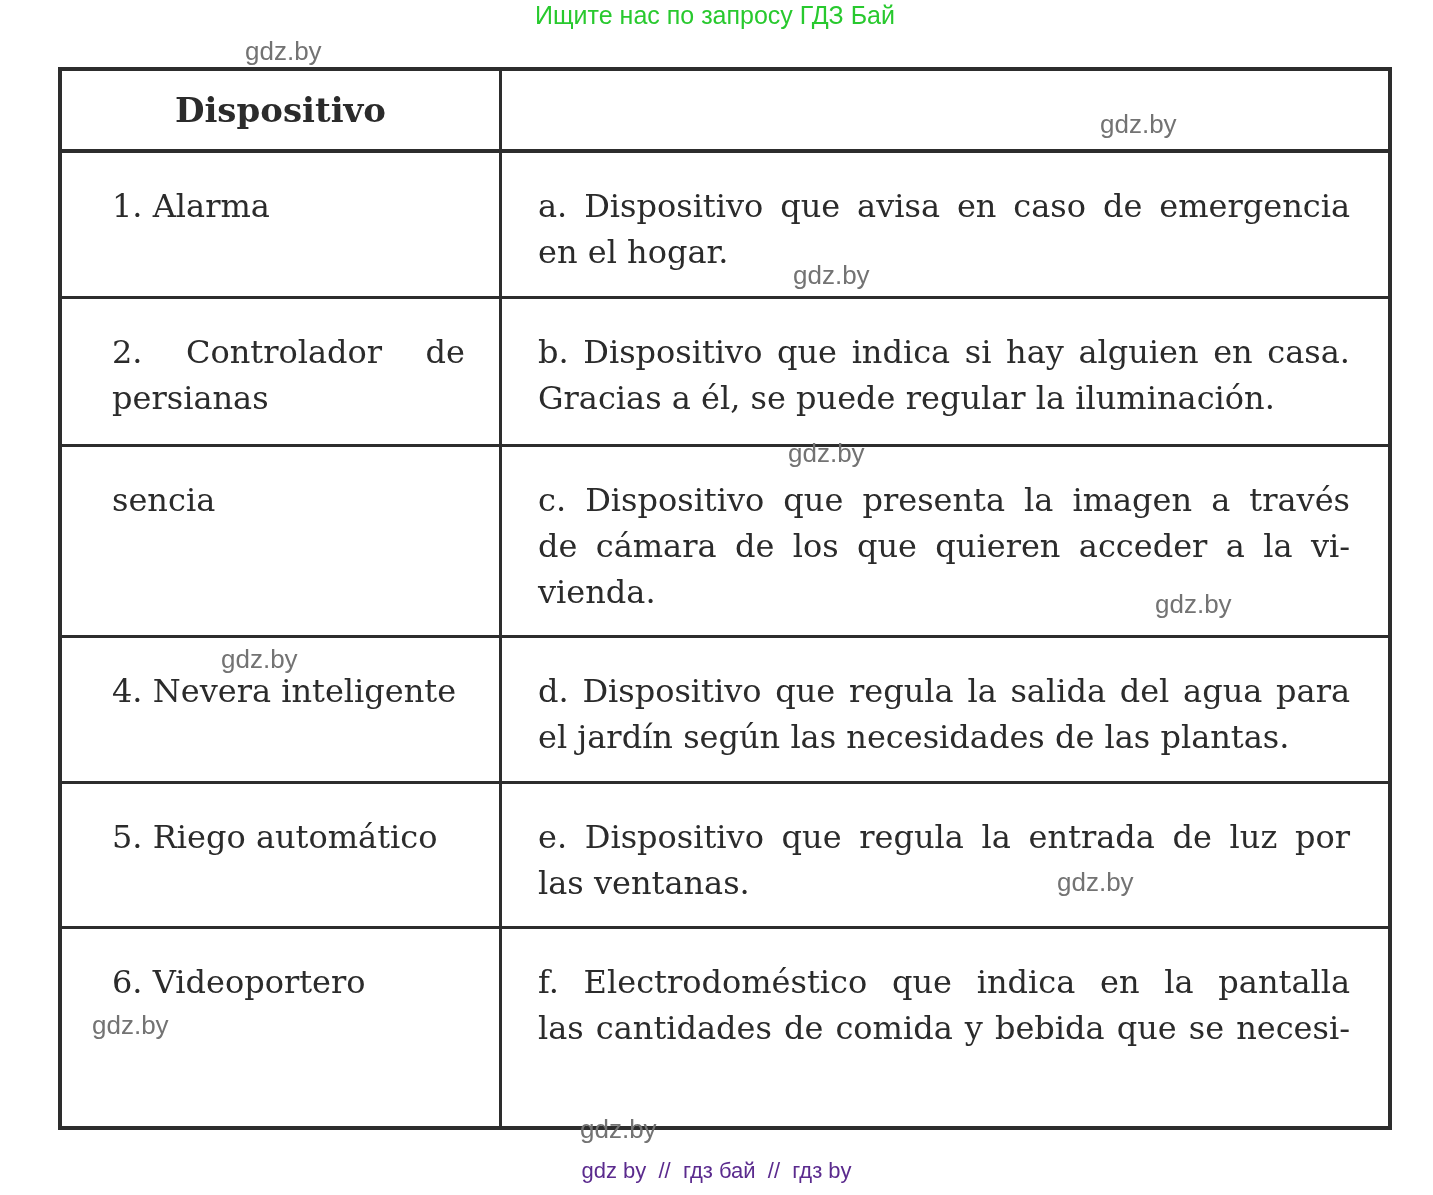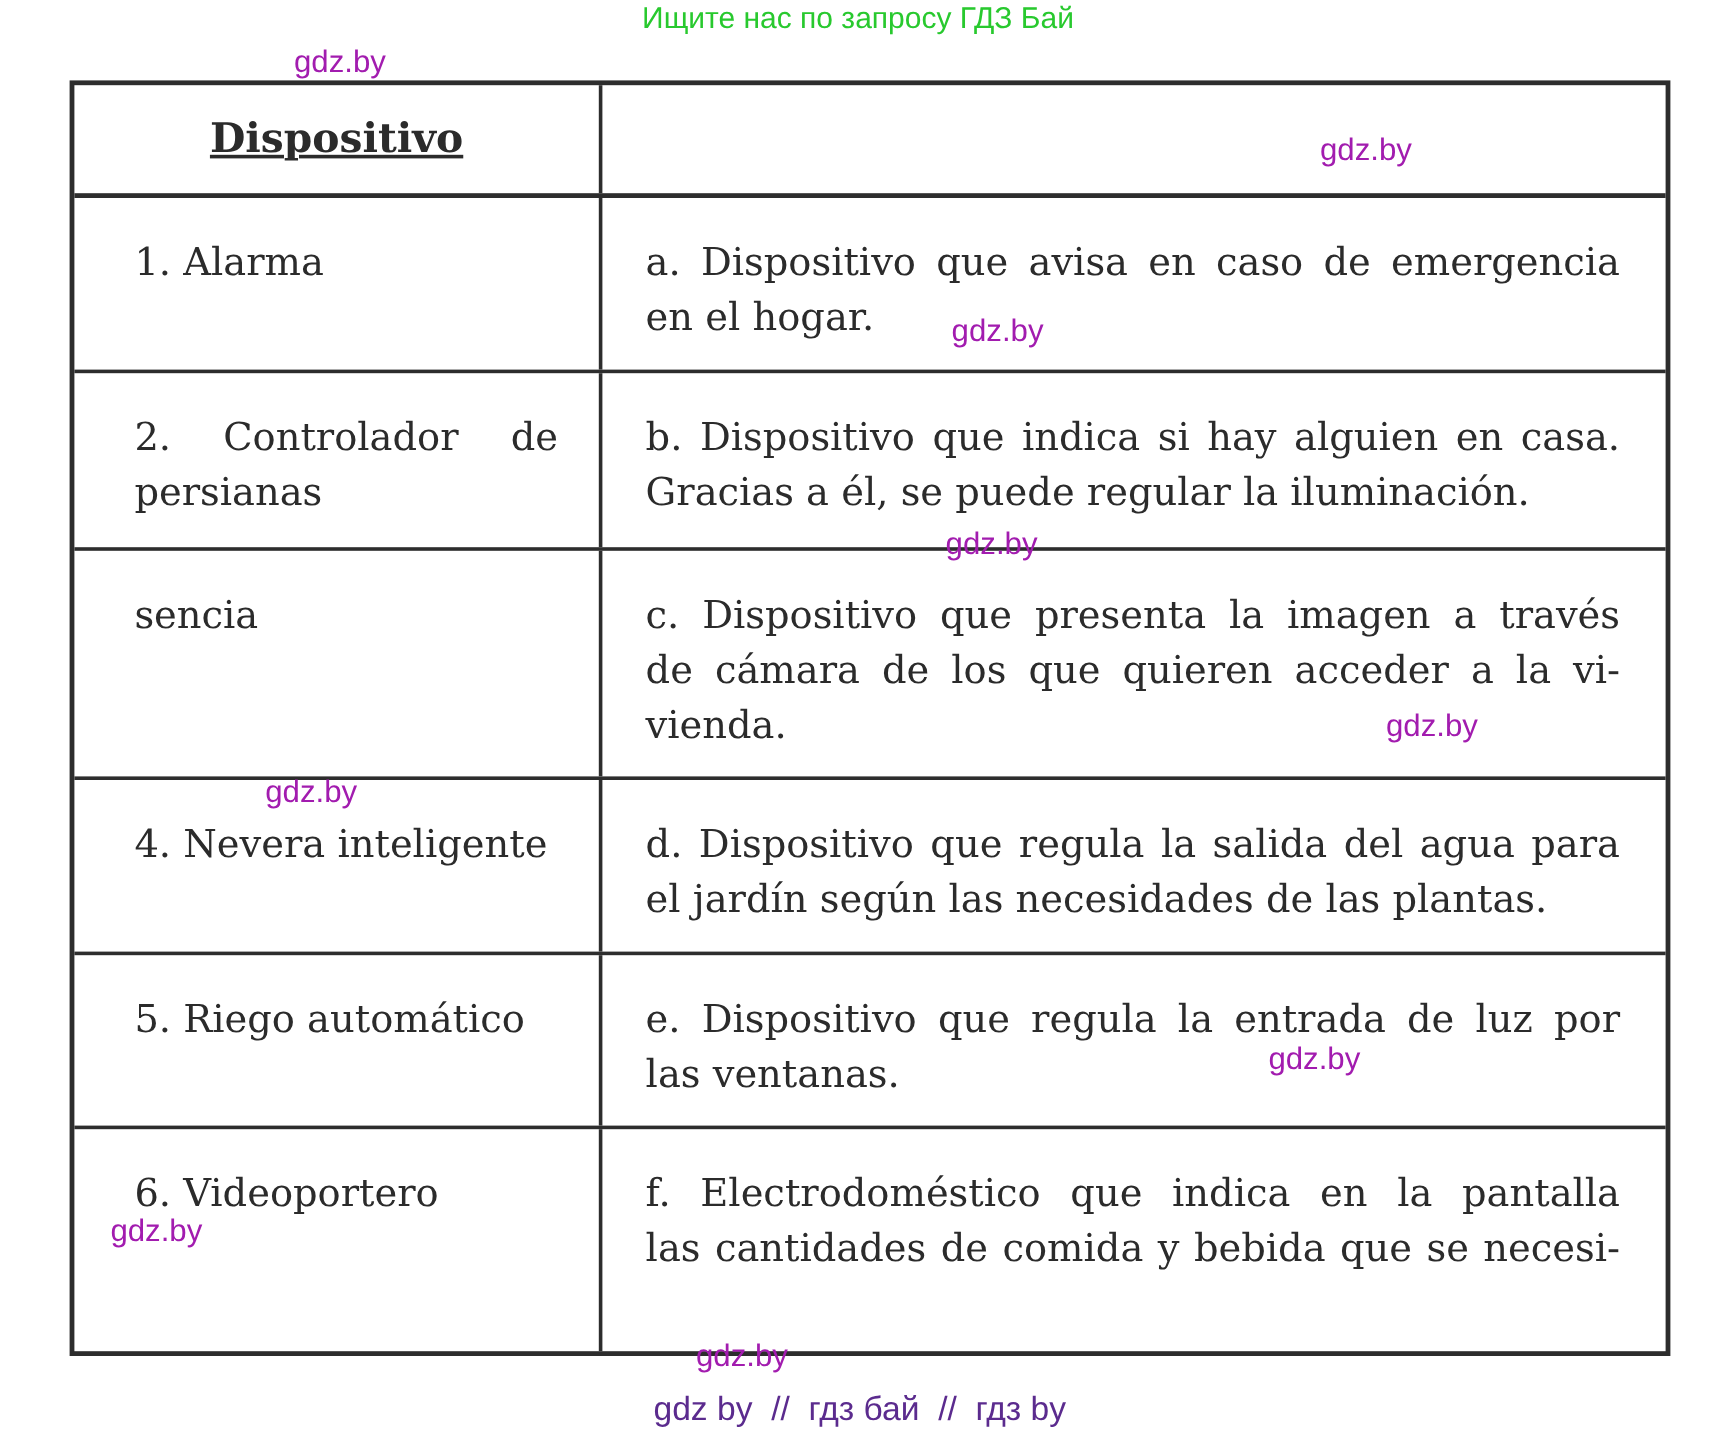--- a/index.html
+++ b/index.html
@@ -22,59 +22,59 @@
   
   .tbl{
     position:absolute;left:58px;top:67px;
     width:1334px;height:1063px;
     border:4px solid #2d2d2d;
     box-sizing:border-box;
     display:flex;flex-direction:column;
     background:#ffffff;
   }
   .row{display:flex;box-sizing:border-box;border-bottom:3px solid #2d2d2d;}
-  .row.head{height:94px;border-bottom-width:4px;text-decoration:underline;}
+  .row.head{height:82px;border-bottom-width:4px;}
   .row.r1{height:146px;}
   .row.r2{height:148px;}
   .row.r3{height:191px;}
   .row.r4{height:146px;}
   .row.r5{height:145px;}
   .row.r6{flex:1;border-bottom:none;}
   .c1{width:440px;box-sizing:border-box;border-right:3px solid #2d2d2d;}
   .c2{flex:1;box-sizing:border-box;}
   .hcell{
     display:flex;align-items:center;justify-content:center;
     font-weight:bold;font-size:34px;
   }
   .cell{padding:30px 34px 0 50px;font-size:32px;line-height:46px;}
   .c2.cell{padding:30px 38px 16px 36px;}
   .ln{display:block;white-space:nowrap;}
   .jl{text-align:justify;text-align-last:justify;white-space:normal;}
   
   .wm{
     position:absolute;
     font-family:"Liberation Sans","DejaVu Sans",sans-serif;
-    font-size:26px;color:#a21caf;line-height:30px;
+    font-size:26px;color:#737373;line-height:30px;
     z-index:5;
   }
   .wm-1{left:245px;top:36px;}
   .wm-2{left:1100px;top:109px;}
   .wm-3{left:793px;top:260px;}
   .wm-4{left:788px;top:438px;}
   .wm-5{left:1155px;top:589px;}
   .wm-6{left:221px;top:644px;}
   .wm-7{left:1057px;top:867px;}
   .wm-8{left:92px;top:1010px;}
   .wm-9{left:580px;top:1114px;}
   
   .footer{
     position:absolute;left:0;top:1158px;width:1433px;
     text-align:center;
     font-family:"Liberation Sans","DejaVu Sans",sans-serif;
-    font-size:28px;color:#5b2b8e;
+    font-size:22px;color:#5b2b8e;
     white-space:pre;
   }
 </style>
 </head>
 <body>
 
 <div class="banner">Ищите нас по запросу ГДЗ Бай</div>
 
 <div class="tbl">
 

